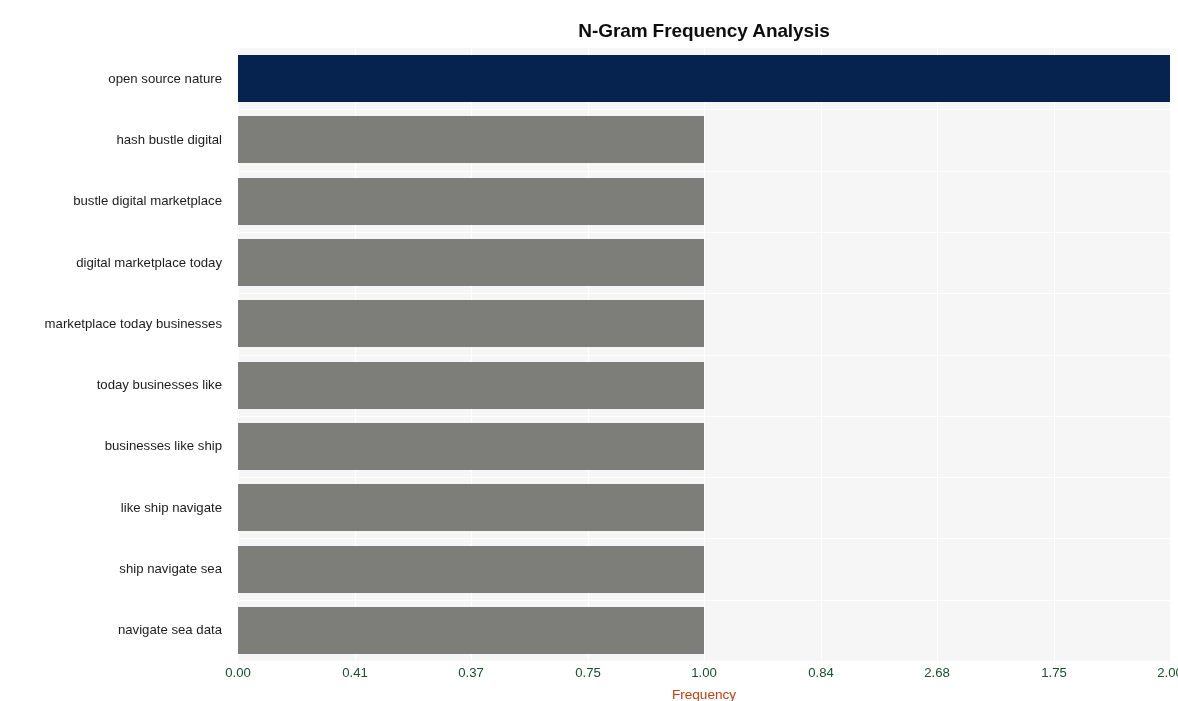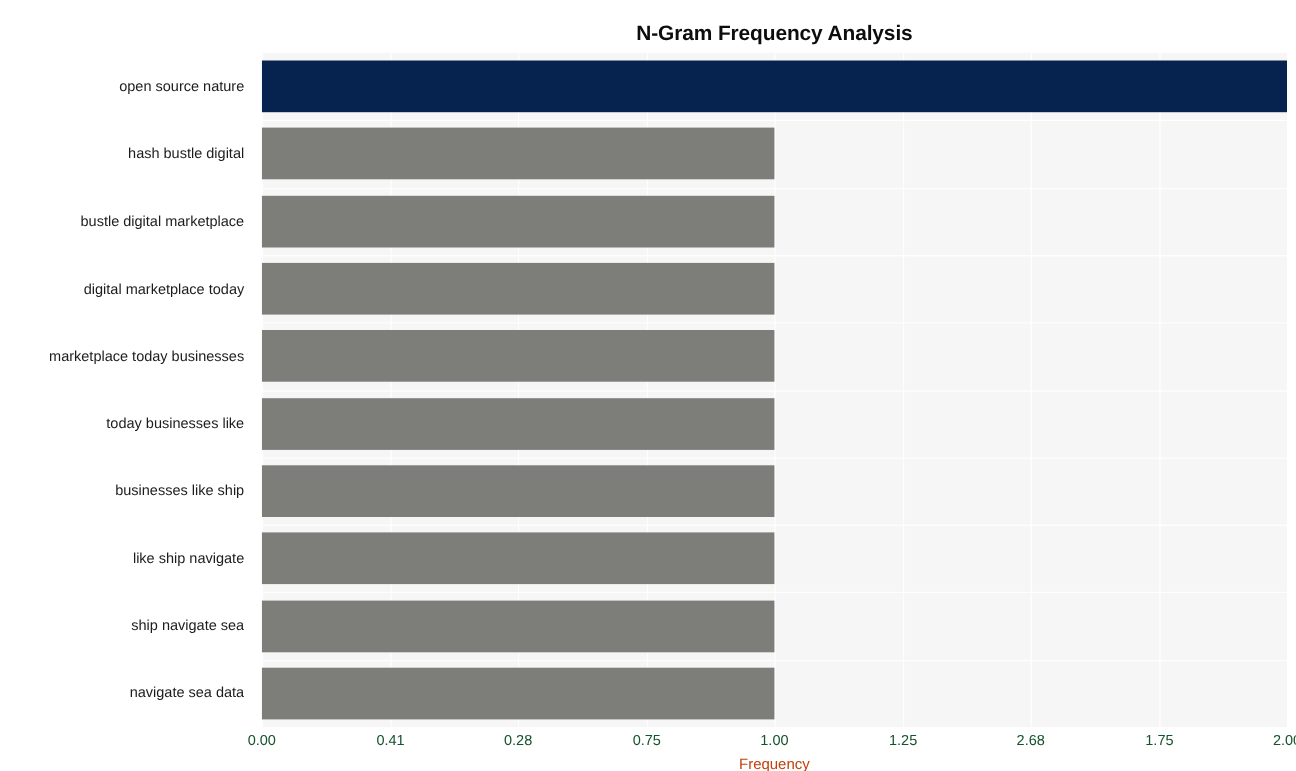--- a/index.html
+++ b/index.html
@@ -173,24 +173,24 @@
       <div class="ytick" style="top: 330px; padding-right: 8px;">today businesses like</div>
       <div class="ytick" style="top: 391px; padding-right: 8px;">businesses like ship</div>
       <div class="ytick" style="top: 453px; padding-right: 8px;">like ship navigate</div>
       <div class="ytick" style="top: 514px; padding-right: 8px;">ship navigate sea</div>
       <div class="ytick" style="top: 575px; padding-right: 8px;">navigate sea data</div>
     </div>
 
   <div id="xticks">
       <div class="xtick" style="left: 0px;">0.00</div>
       <div class="xtick" style="left: 117px;">0.41</div>
-      <div class="xtick" style="left: 233px;">0.28</div>
+      <div class="xtick" style="left: 233px;">0.37</div>
       <div class="xtick" style="left: 350px;">0.75</div>
       <div class="xtick" style="left: 466px;">1.00</div>
-      <div class="xtick" style="left: 583px;">1.25</div>
+      <div class="xtick" style="left: 583px;">0.84</div>
       <div class="xtick" style="left: 699px;">2.68</div>
       <div class="xtick" style="left: 816px;">1.75</div>
       <div class="xtick" style="left: 932px;">2.00</div>
     </div>
 
   <div id="xlabel">Frequency</div>
 
 </div>
 
 </body></html>

